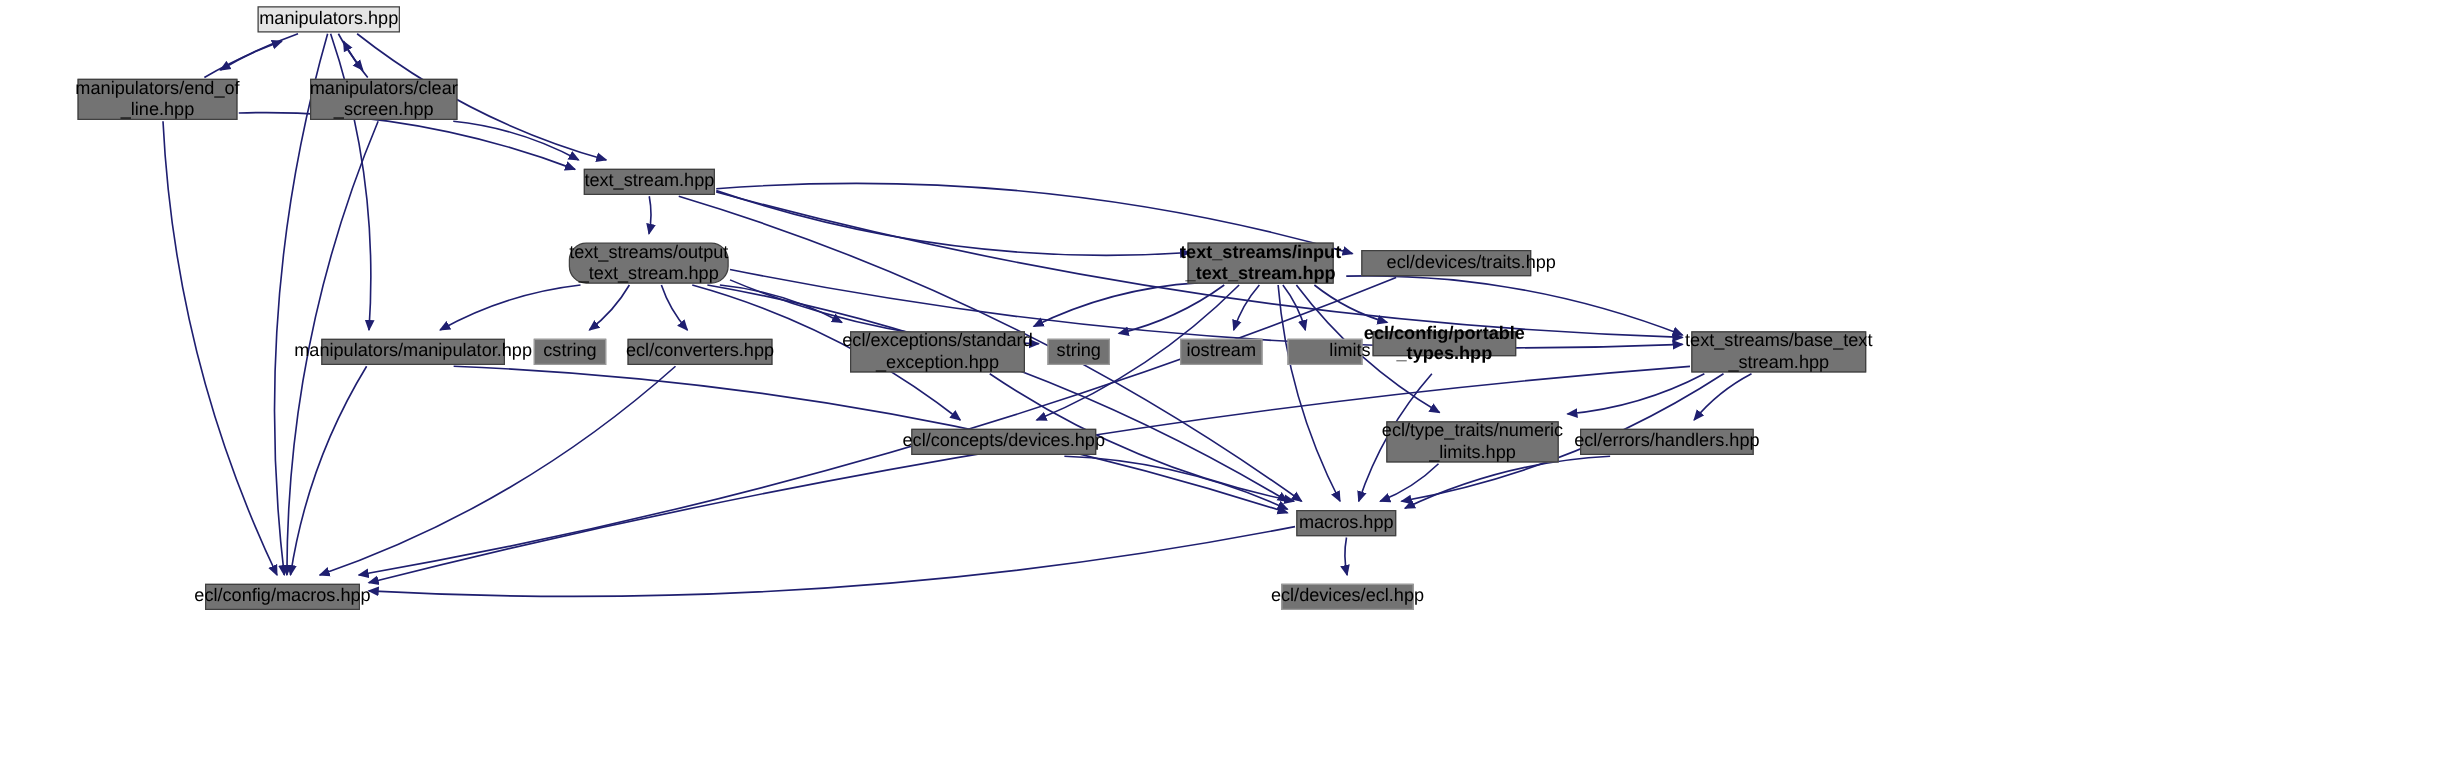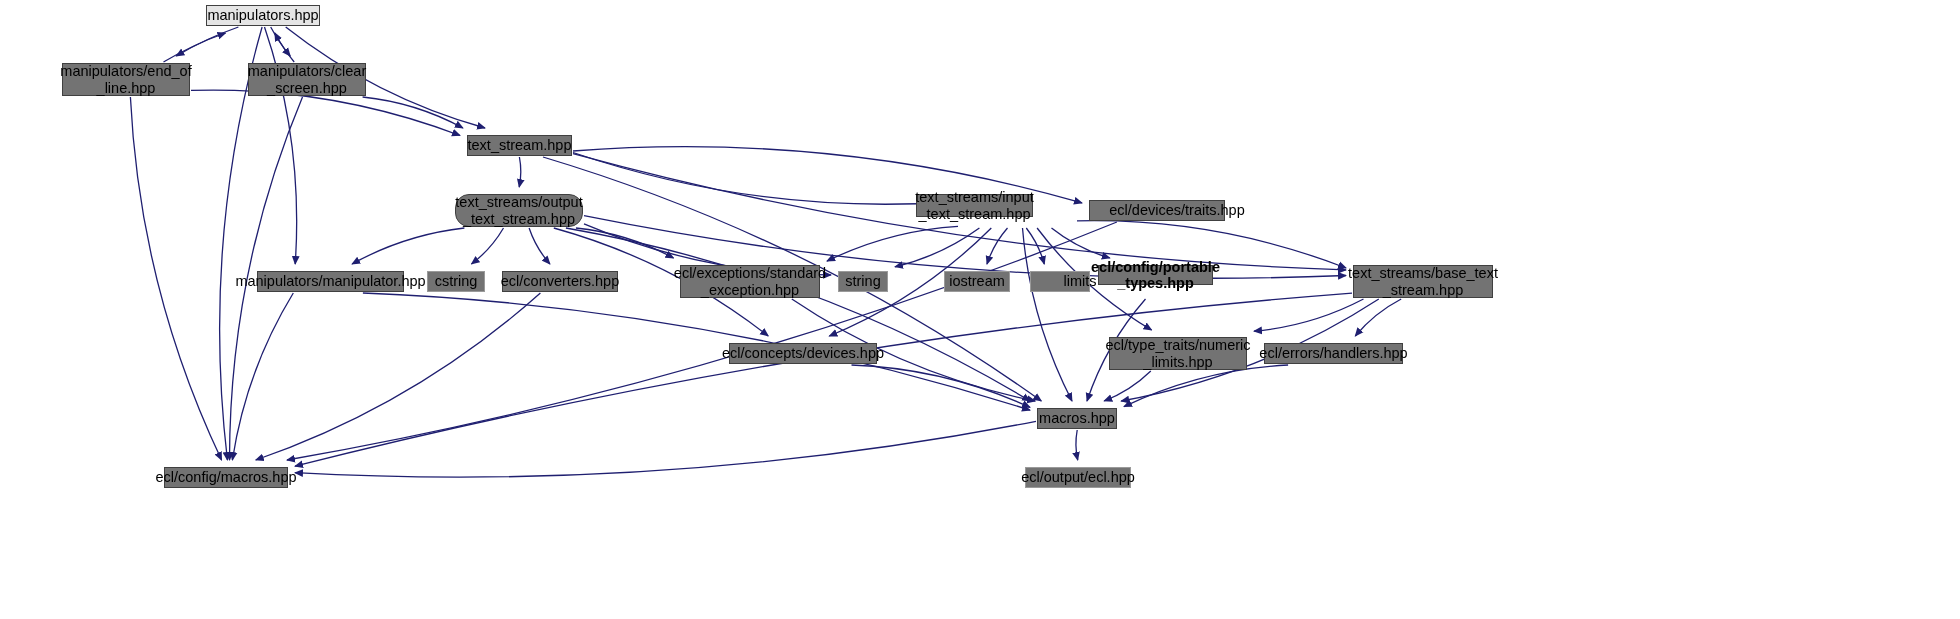--- a/index.html
+++ b/index.html
@@ -108,36 +108,36 @@
   </svg>
   <div id="node-layer">
       <div class="node current" style="left: 206px; top: 5px; width: 114px; height: 21px;">manipulators.hpp</div>
       <div class="node strong" style="left: 62px; top: 63px; width: 128px; height: 33px;">manipulators/end_of
 _line.hpp</div>
       <div class="node strong" style="left: 248px; top: 63px; width: 118px; height: 33px;">manipulators/clear
 _screen.hpp</div>
       <div class="node strong" style="left: 467px; top: 135px; width: 105px; height: 21px;">text_stream.hpp</div>
       <div class="node strong" style="left: 455px; top: 194px; width: 128px; height: 33px; border-radius: 14px;">text_streams/output
 _text_stream.hpp</div>
-      <div class="node strong" style="left: 916px; top: 194px; width: 117px; height: 23px;">text_streams/input
+      <div class="node strong" style="left: 950px; top: 194px; width: 117px; height: 33px; font-weight: bold;">text_streams/input
 _text_stream.hpp</div>
       <div class="node strong" style="left: 1089px; top: 200px; width: 136px; height: 21px; padding-left: 40px;">ecl/devices/traits.hpp</div>
       <div class="node strong" style="left: 1353px; top: 265px; width: 140px; height: 33px;">text_streams/base_text
 _stream.hpp</div>
       <div class="node strong" style="left: 224px; top: 271px; width: 147px; height: 21px; margin-left: 33px;">manipulators/manipulator.hpp</div>
       <div class="node " style="left: 427px; top: 271px; width: 58px; height: 21px;">cstring</div>
       <div class="node strong" style="left: 502px; top: 271px; width: 116px; height: 21px;">ecl/converters.hpp</div>
       <div class="node strong" style="left: 680px; top: 265px; width: 140px; height: 33px;">ecl/exceptions/standard
 _exception.hpp</div>
       <div class="node " style="left: 838px; top: 271px; width: 50px; height: 21px;">string</div>
       <div class="node " style="left: 944px; top: 271px; width: 66px; height: 21px;">iostream</div>
       <div class="node " style="left: 1030px; top: 271px; width: 60px; height: 21px; padding-left: 40px;">limits</div>
       <div class="node strong" style="left: 1098px; top: 265px; width: 115px; height: 20px; font-weight: bold;">ecl/config/portable
 _types.hpp</div>
       <div class="node strong" style="left: 729px; top: 343px; width: 148px; height: 21px;">ecl/concepts/devices.hpp</div>
       <div class="node strong" style="left: 1109px; top: 337px; width: 138px; height: 33px;">ecl/type_traits/numeric
 _limits.hpp</div>
       <div class="node strong" style="left: 1264px; top: 343px; width: 139px; height: 21px;">ecl/errors/handlers.hpp</div>
       <div class="node strong" style="left: 1037px; top: 408px; width: 80px; height: 21px;">macros.hpp</div>
-      <div class="node " style="left: 1025px; top: 467px; width: 106px; height: 21px;">ecl/output/ecl.hpp</div>
+      <div class="node " style="left: 1025px; top: 467px; width: 106px; height: 21px;">ecl/devices/ecl.hpp</div>
       <div class="node strong" style="left: 164px; top: 467px; width: 124px; height: 21px;">ecl/config/macros.hpp</div>
     </div>
 </div>
 
 </body></html>

